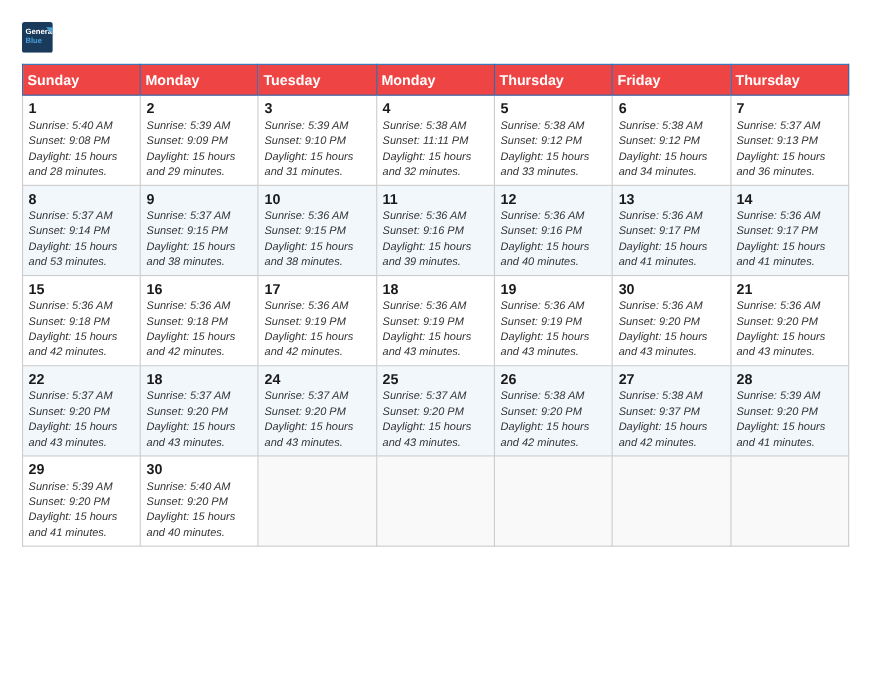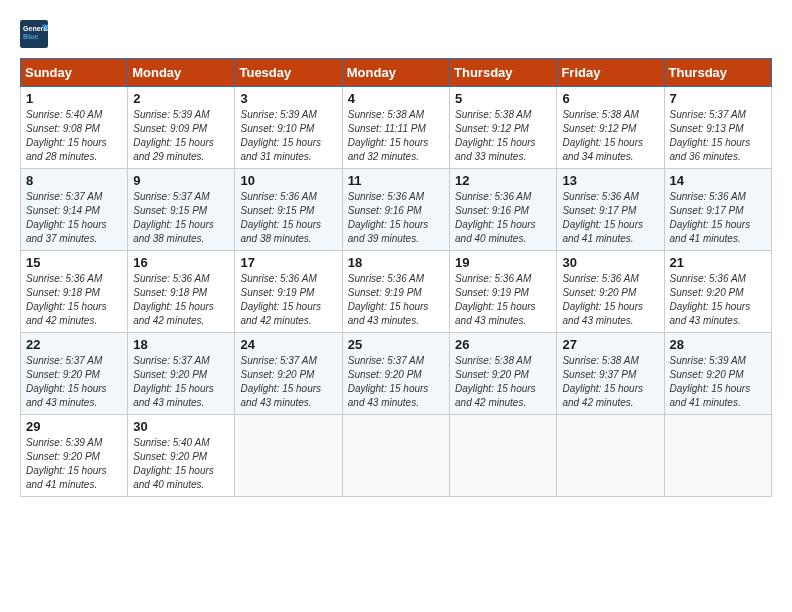--- a/index.html
+++ b/index.html
@@ -45,21 +45,21 @@
     .location {
       font-size: 16px;
       color: #555;
     }
     .calendar {
       width: 100%;
       border-collapse: collapse;
       font-size: 10.5px;
     }
     .calendar thead th {
-      background: #c2410c;
+      background: #ef4444;
       color: #fff;
       padding: 6px 4px;
       text-align: left;
       font-size: 13px;
       font-weight: bold;
       border: 1px solid #2a6db5;
     }
     .calendar tbody td {
       border: 1px solid #ccc;
       vertical-align: top;
@@ -180,21 +180,21 @@
             <span>Daylight: 15 hours and 36 minutes.</span>
           </div>
         </td>
       </tr>
       <tr>
         <td>
           <span class="day-number">8</span>
           <div class="day-info">
             <span>Sunrise: 5:37 AM</span><br>
             <span>Sunset: 9:14 PM</span><br>
-            <span>Daylight: 15 hours and 37 minutes.</span>
+            <span>Daylight: 15 hours and 53 minutes.</span>
           </div>
         </td>
         <td>
           <span class="day-number">9</span>
           <div class="day-info">
             <span>Sunrise: 5:37 AM</span><br>
             <span>Sunset: 9:15 PM</span><br>
             <span>Daylight: 15 hours and 38 minutes.</span>
           </div>
         </td>

